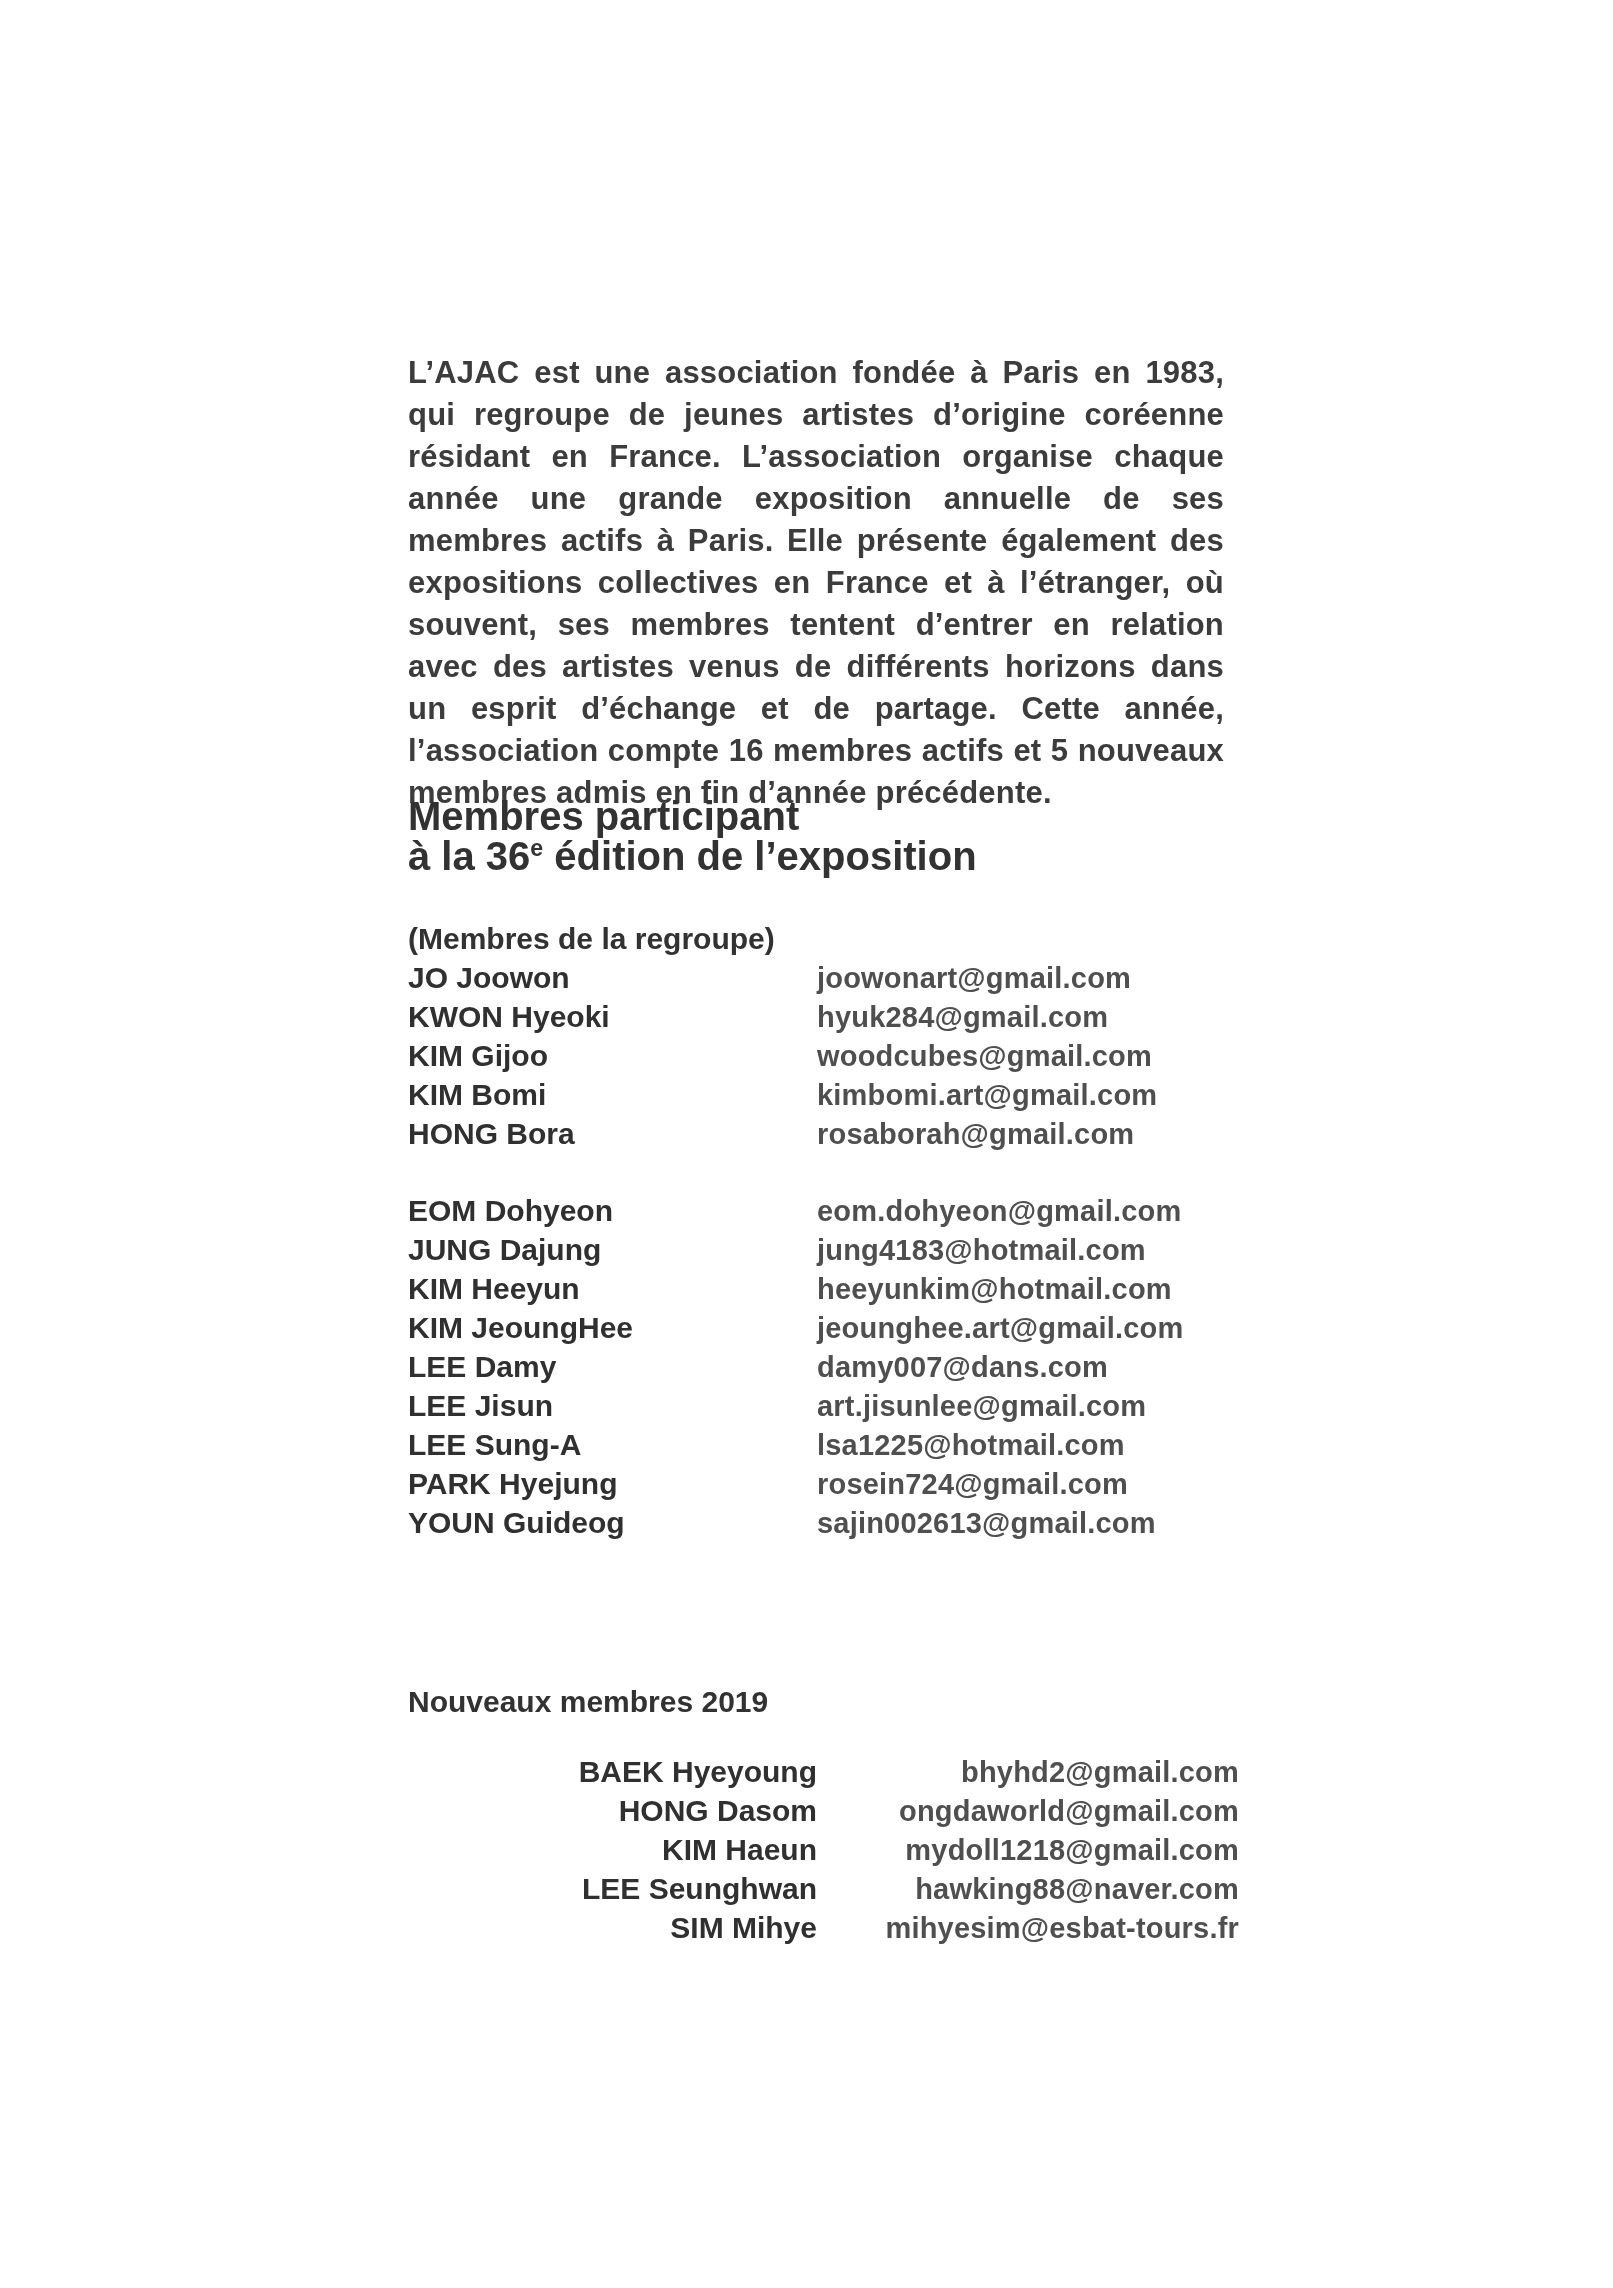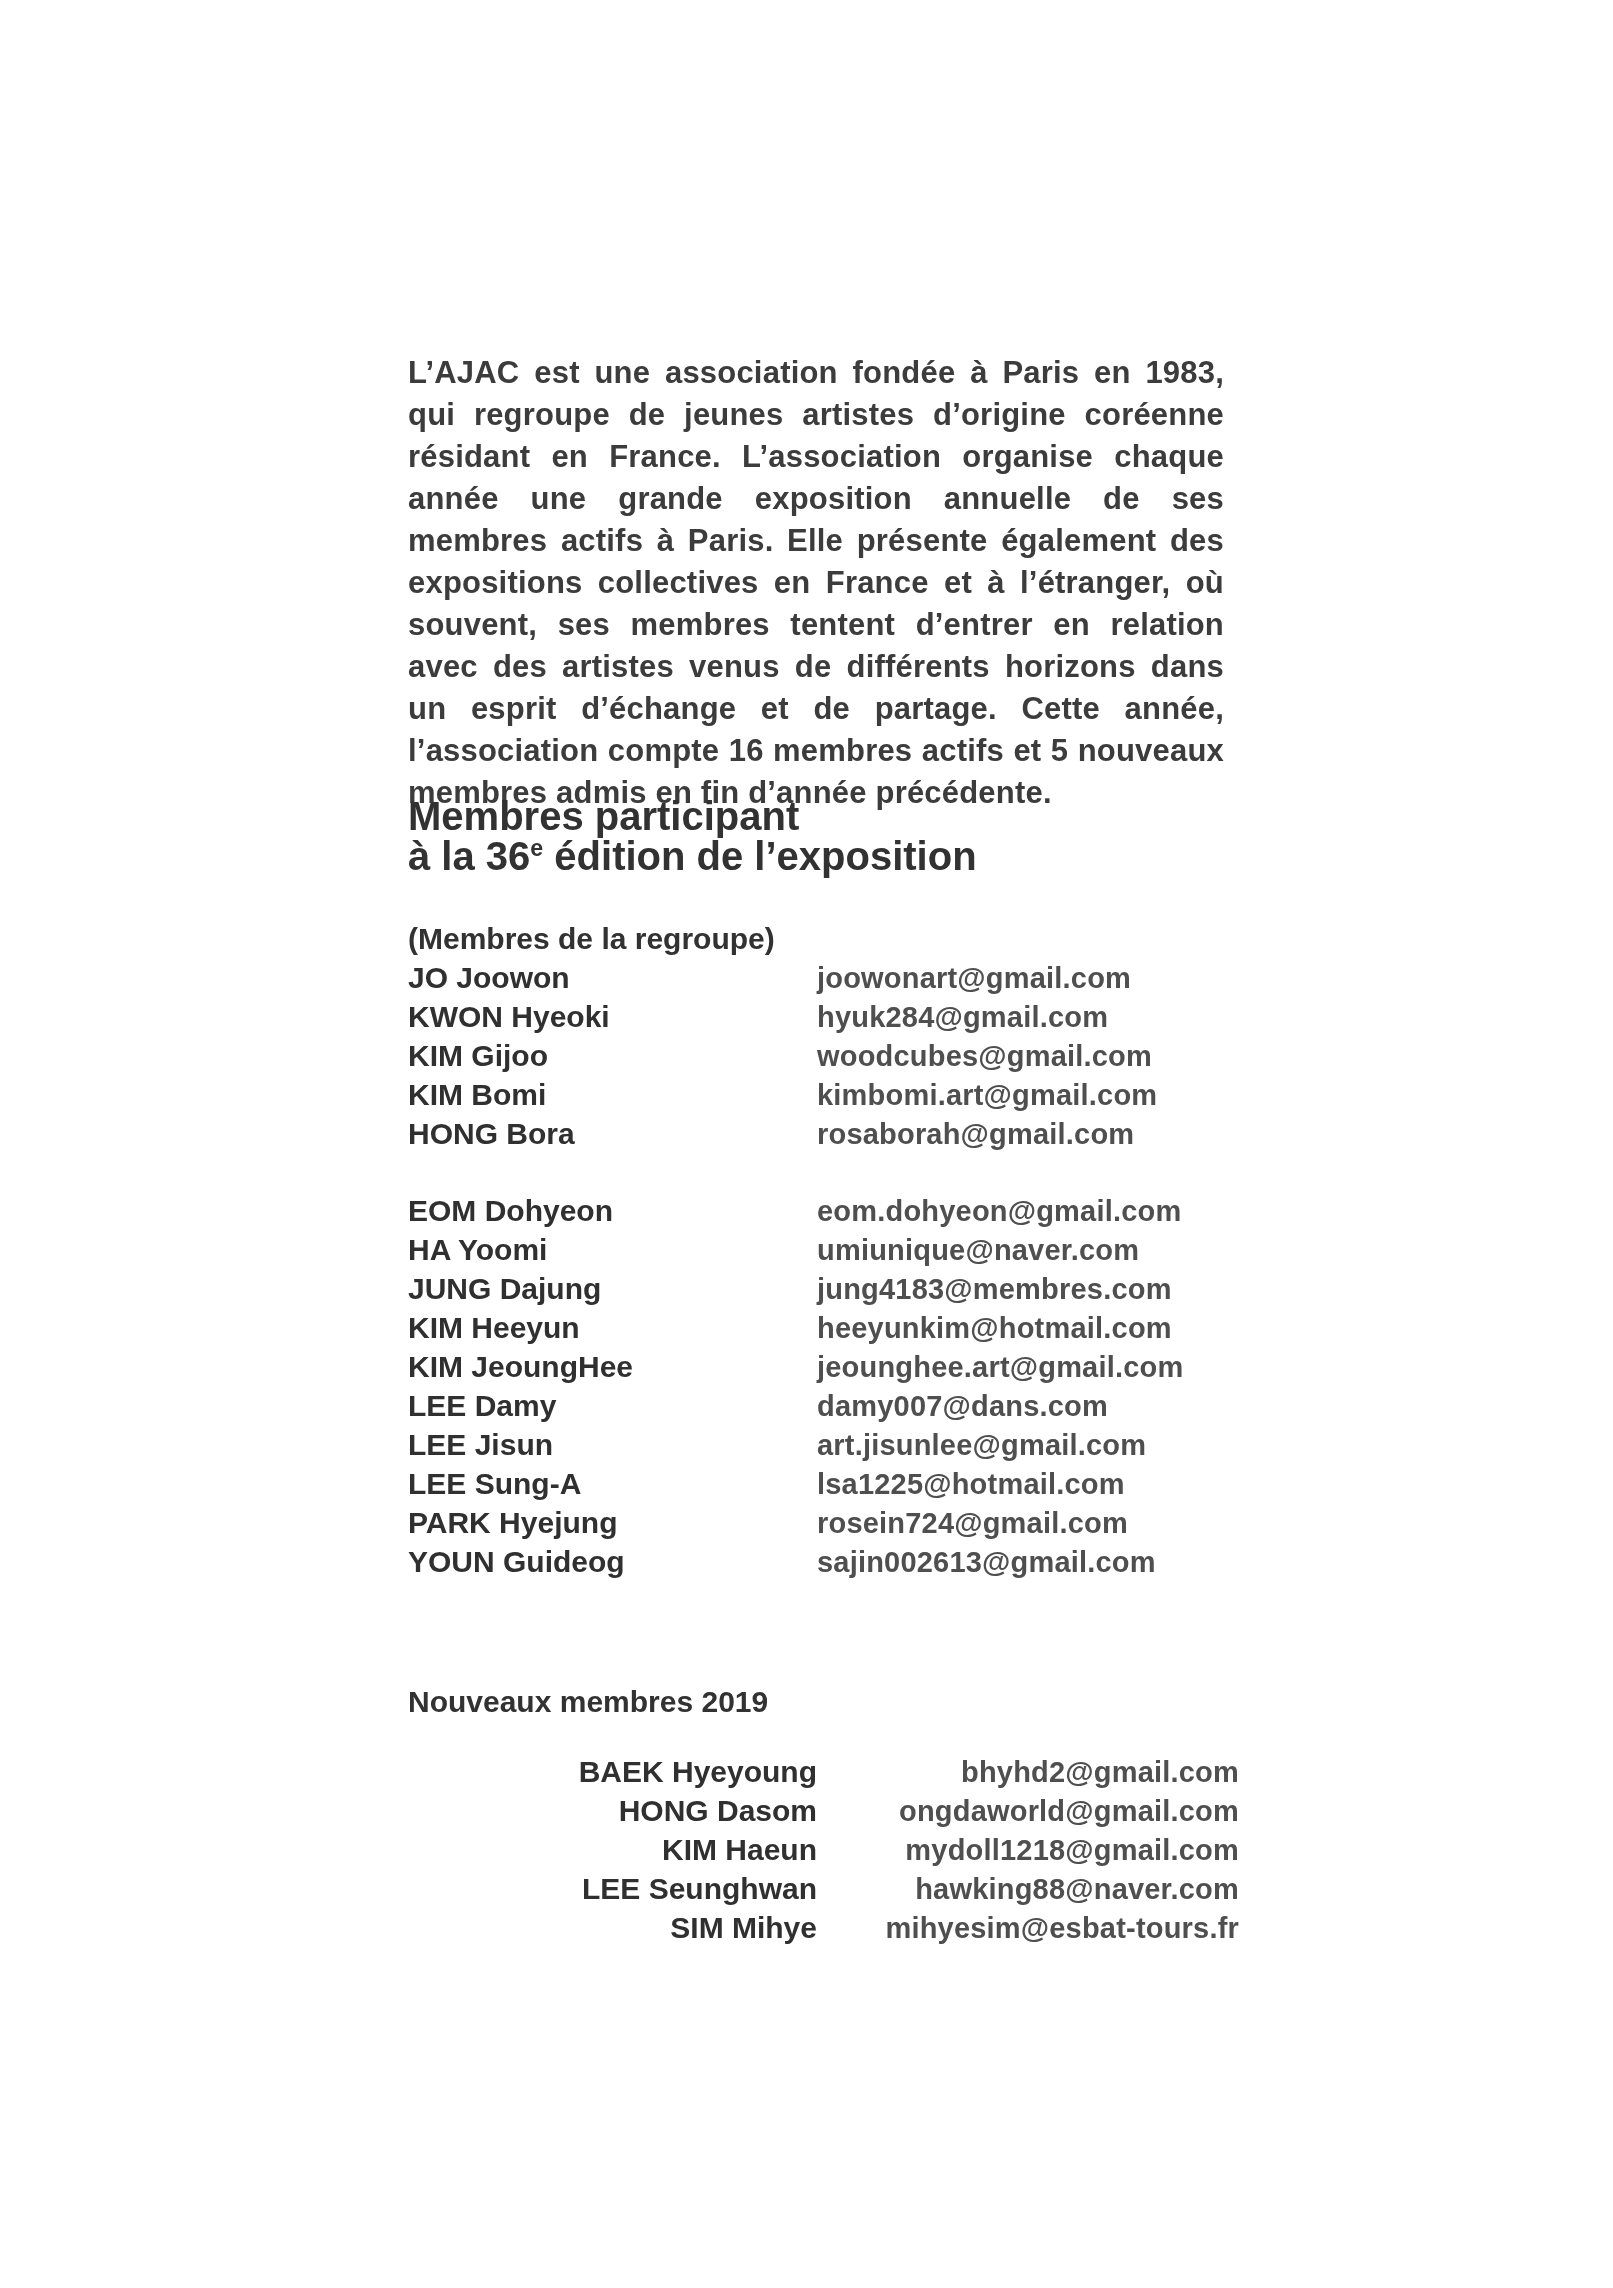--- a/index.html
+++ b/index.html
@@ -123,26 +123,22 @@
       <span class="email">rosaborah@gmail.com</span>
     </div>
   </div>
 
   <div class="member-list actives-list">
     <div class="row">
       <span class="name">EOM Dohyeon</span>
       <span class="email">eom.dohyeon@gmail.com</span>
     </div>
     <div class="row">
-      <span class="name">HA Yoomi</span>
-      <span class="email">umiunique@naver.com</span>
-    </div>
-    <div class="row">
       <span class="name">JUNG Dajung</span>
-      <span class="email">jung4183@membres.com</span>
+      <span class="email">jung4183@hotmail.com</span>
     </div>
     <div class="row">
       <span class="name">KIM Heeyun</span>
       <span class="email">heeyunkim@hotmail.com</span>
     </div>
     <div class="row">
       <span class="name">KIM JeoungHee</span>
       <span class="email">jeounghee.art@gmail.com</span>
     </div>
     <div class="row">

